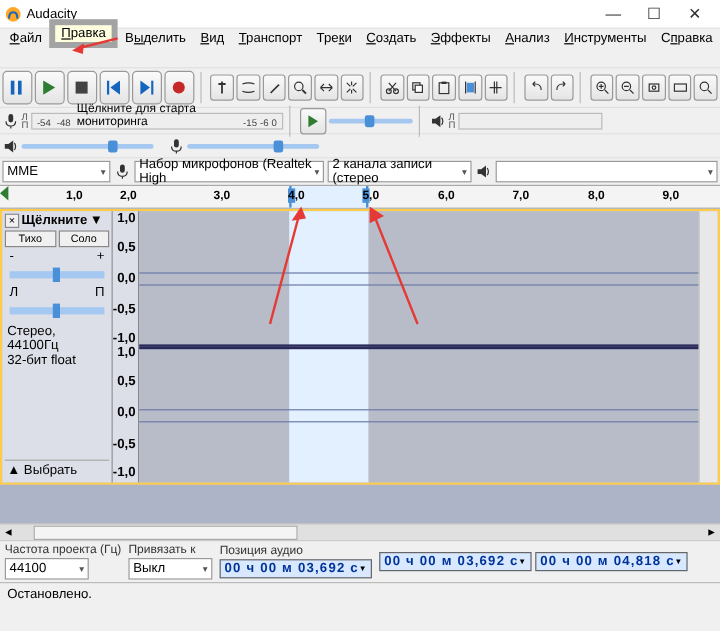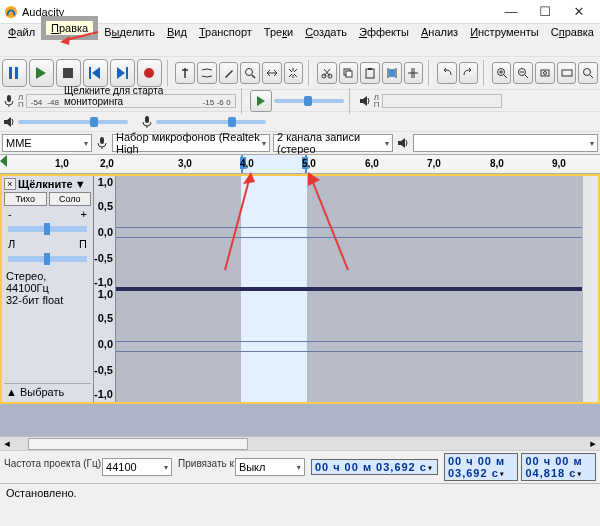--- a/index.html
+++ b/index.html
@@ -41,21 +41,21 @@
 .vlabel div{position:absolute;right:2px;font-weight:bold}
 .wave{flex:1;background:#b8bcc8;position:relative}
 .wave .sel{position:absolute;top:0;bottom:0;background:#e3f0ff}
 .wave .zero{position:absolute;left:0;right:0;height:1px;background:#6a7aa8}
 .wave .line{position:absolute;left:0;right:0;height:2px;background:#2a2a5a}
 .rscroll{width:16px;background:#e8e8e8;border-left:1px solid #bbb}
 .bottom{background:#aeb4c8;height:32px}
 .hscroll{height:14px;background:#e0e0e0;display:flex;align-items:center;border-top:1px solid #bbb}
 .hscroll .sb{height:12px;background:#f4f4f4;border:1px solid #aaa;margin:0 14px}
 .statusrow{display:flex;align-items:center;padding:2px 4px;gap:6px;background:#f0f0f0;border-top:1px solid #ccc}
-.statusrow .grp{display:flex;flex-direction:row;gap:1px}
+.statusrow .grp{display:flex;flex-direction:column;gap:1px}
 .statusrow label{font-size:10px;color:#333}
 .timebox{border:1px solid #666;background:#d8e8ff;padding:1px 3px;font-family:monospace;font-size:10px;letter-spacing:1px}
 .timebox b{color:#003399}
 .status2{height:18px;border-top:1px solid #bbb;display:flex;align-items:center;padding:2px 6px;gap:60px;font-size:10px}
 .arrow{position:absolute;pointer-events:none}
 svg{display:block}
 </style>
 </head>
 <body>
 
@@ -401,20 +401,21 @@
       </div>
   </div>
   <div class="grp">
     <label>Привязать к</label>
     <div class="combo" style="width:70px">
         <span>Выкл</span>
         <span class="arr">▾</span>
       </div>
   </div>
   <div class="grp">
+    <label>Позиция аудио</label>
     <div class="timebox"><b>00 ч 00 м 03,692 с</b>▾</div>
   </div>
   <div class="grp" style="flex:1">
     <div style="display:flex;gap:3px">
       <div class="timebox"><b>00 ч 00 м 03,692 с</b>▾</div>
       <div class="timebox"><b>00 ч 00 м 04,818 с</b>▾</div>
     </div>
   </div>
 </div>
 

